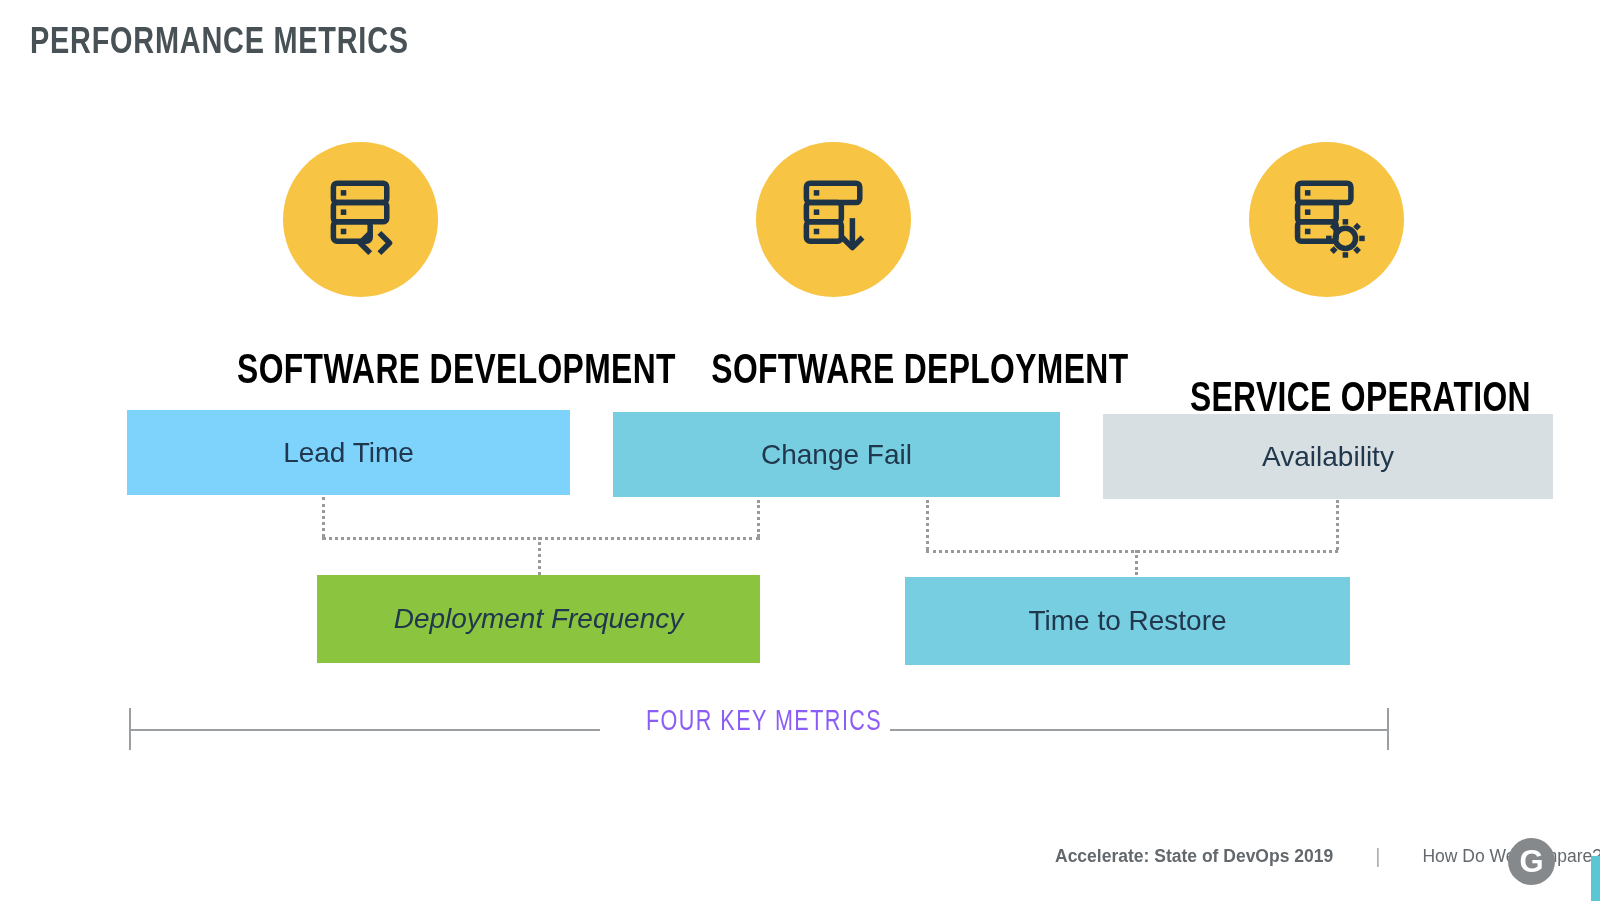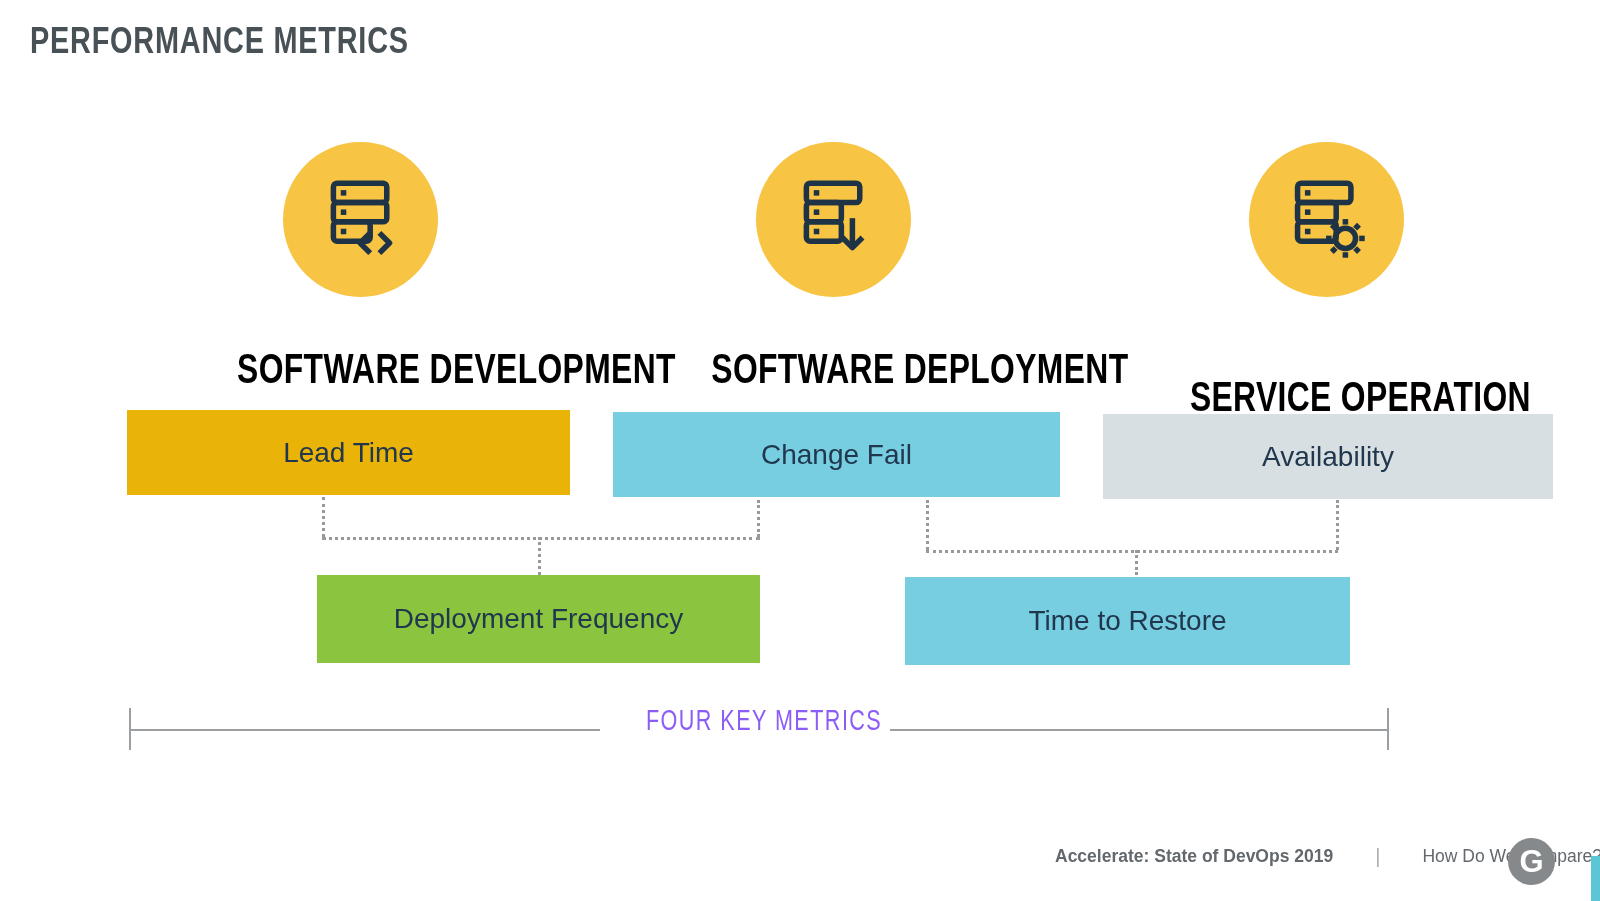--- a/index.html
+++ b/index.html
@@ -135,40 +135,40 @@
   <div class="col-heading ch1">
     <span>SOFTWARE DEVELOPMENT</span>
   </div>
   <div class="col-heading ch2">
     <span>SOFTWARE DEPLOYMENT</span>
   </div>
   <div class="col-heading ch3">
     <span>SERVICE OPERATION</span>
   </div>
 
-  <div class="bar bar-lead" style="background-color: #eab308;">
+  <div class="bar bar-lead" style="background-color: #7dd3fc;">
     <span>Lead Time</span>
   </div>
   <div class="bar bar-changefail" style="background-color: rgb(118, 206, 224);">
     <span>Change Fail</span>
   </div>
   <div class="bar bar-availability" style="background-color: rgb(215, 223, 226);">
     <span>Availability</span>
   </div>
 
   <div class="dot-v cv1"></div>
   <div class="dot-h ch-l"></div>
   <div class="dot-v cv2"></div>
   <div class="dot-v cv3"></div>
   <div class="dot-v cv4"></div>
   <div class="dot-h ch-r"></div>
   <div class="dot-v cv5"></div>
   <div class="dot-v cv6"></div>
 
-  <div class="bar bar-depfreq" style="background-color: rgb(139, 197, 63);">
+  <div class="bar bar-depfreq" style="background-color: rgb(139, 197, 63); font-style: italic;">
     <span>Deployment Frequency</span>
   </div>
   <div class="bar bar-ttr" style="background-color: rgb(118, 206, 224);">
     <span>Time to Restore</span>
   </div>
 
   <div class="bracket-tick bt-left"></div>
   <div class="bracket-line bl-left"></div>
   <div class="bracket-label">
     <span>FOUR KEY METRICS</span>

